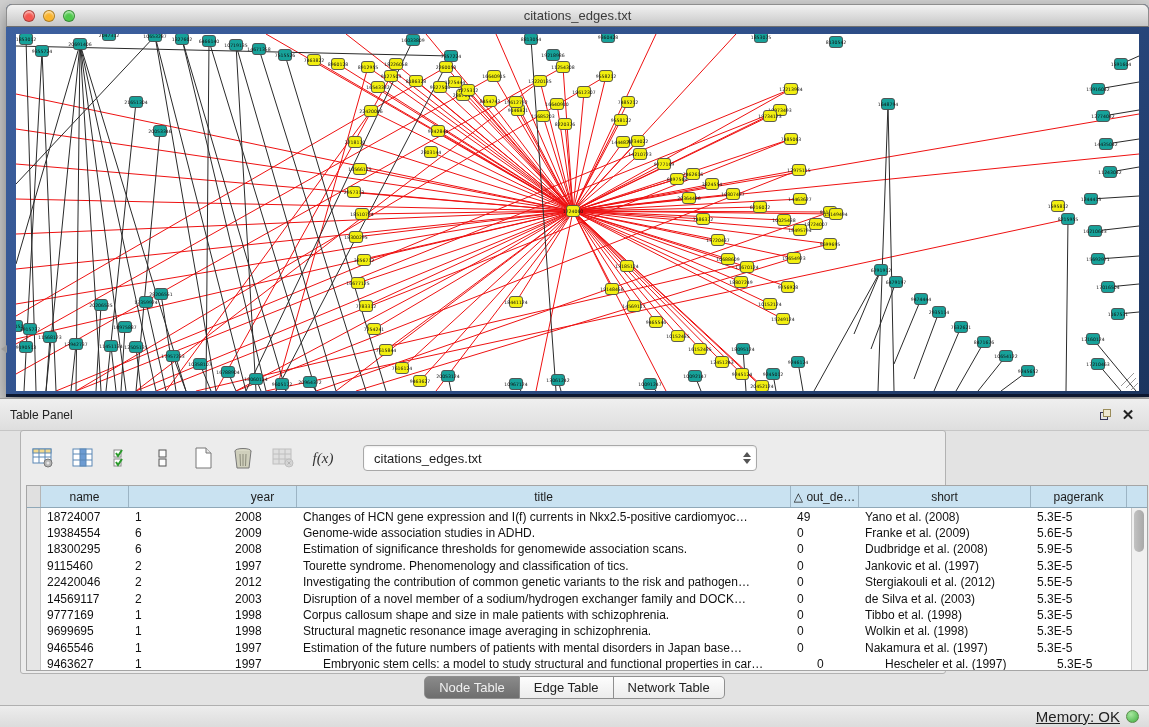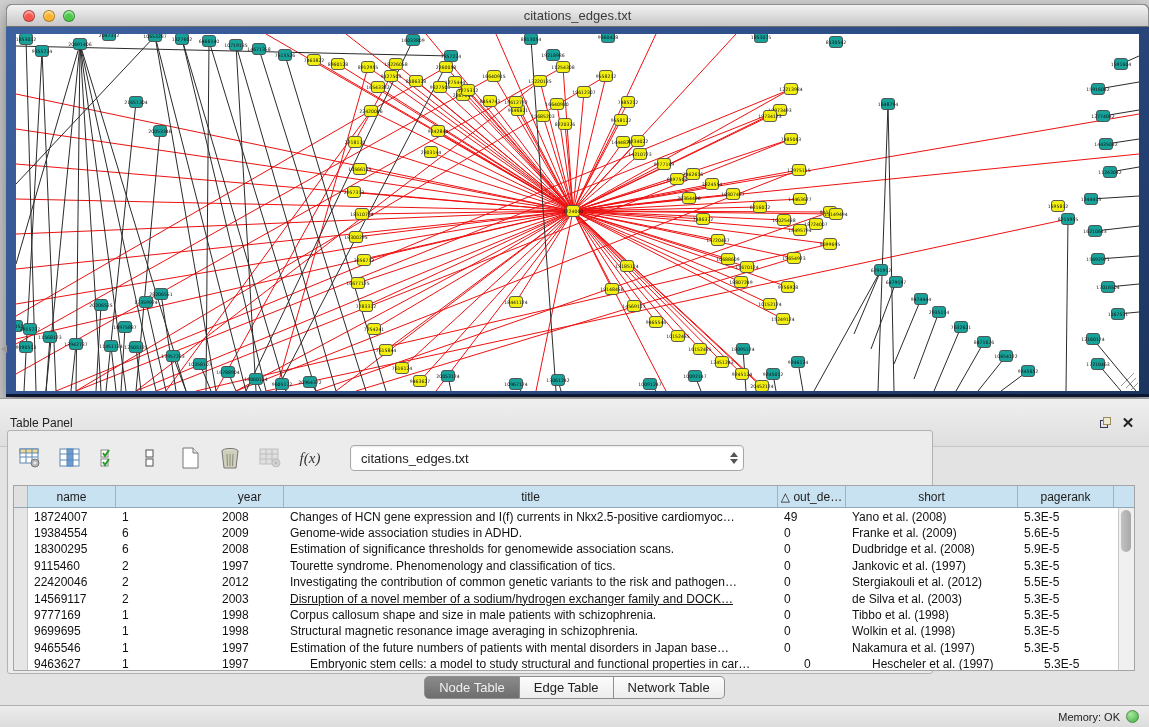--- a/index.html
+++ b/index.html
@@ -17,31 +17,31 @@
   .canvas-frame{position:absolute;left:0;top:23px;right:0;bottom:0;
                 background:linear-gradient(145deg,#3d609f 0%,#2c4c85 55%,#1c355f 100%);
                 padding:7px 10px 9px 10px;box-sizing:border-box;border-bottom:3px solid #0d1830;}
   .netsvg{display:block;background:#ffffff;}
 
   .gutter-handle{position:absolute;left:1px;top:345px;width:0;height:0;
                  border-top:4px solid transparent;border-bottom:4px solid transparent;border-right:6px solid #9a9a9a;}
 
   
   .tpanel{position:absolute;left:0;top:398px;width:1149px;height:329px;background:#e3e3e3;border-top:1px solid #9a9a9a;box-sizing:border-box;}
-  .tpanel-header{height:23px;display:flex;align-items:center;padding:12px 10px;font-size:12px;color:#222;
+  .tpanel-header{height:23px;display:flex;align-items:center;padding:4px 10px;font-size:12px;color:#222;
                  background:linear-gradient(#efefef,#dedede);border-bottom:1px solid #c6c6c6;}
   .tpanel-title{flex:0 0 auto;}
   .tph-spacer{flex:1;}
   .tph-btn{width:22px;height:18px;display:flex;align-items:center;justify-content:center;cursor:default;}
   .float-icon{position:relative;width:12px;height:12px;}
   .float-icon .sq1{position:absolute;left:0;top:3px;width:8px;height:8px;border:1px solid #335;box-sizing:border-box;}
   .float-icon .sq2{position:absolute;left:3px;top:0;width:8px;height:8px;border:1px solid #9a8c5a;background:#efe9d2;box-sizing:border-box;}
   .close-x{font-size:15px;font-weight:bold;color:#222;line-height:14px;}
 
-  .inset{position:absolute;left:7px;top:31px;width:926px;height:244px;background:#ececec;
+  .inset{position:absolute;left:20px;top:31px;width:926px;height:244px;background:#ececec;
          border:1px solid #b2b2b2;border-radius:3px;box-sizing:border-box;}
 
   .toolbar{position:absolute;left:8px;top:8px;height:38px;display:flex;align-items:center;gap:12px;}
   .tbtn{width:28px;height:28px;display:flex;align-items:center;justify-content:center;}
   .fx{font-family:"Liberation Serif",serif;font-style:italic;font-size:15px;color:#333;}
   .combo{margin-left:14px;width:392px;height:24px;background:#fff;border:1px solid #a8a8a8;border-radius:4px;
          display:flex;align-items:center;position:relative;box-shadow:inset 0 1px 2px rgba(0,0,0,.08);}
   .combo-text{flex:1;padding-left:10px;font-size:13px;color:#222;}
   .combo-steppers{width:18px;height:100%;display:flex;flex-direction:column;align-items:center;justify-content:center;gap:2px;}
   .arrow-up{width:0;height:0;border-left:4px solid transparent;border-right:4px solid transparent;border-bottom:5px solid #555;}
@@ -62,21 +62,21 @@
 
   .tabs{position:absolute;left:0;right:0;top:277px;display:flex;justify-content:center;}
   .seg{height:21px;line-height:21px;font-size:13px;padding:0 14px;border:1px solid #8f8f8f;border-left:none;
        background:linear-gradient(#fdfdfd,#ececec);color:#222;}
   .seg:first-child{border-left:1px solid #8f8f8f;border-radius:5px 0 0 5px;}
   .seg:last-child{border-radius:0 5px 5px 0;}
   .seg.sel{background:linear-gradient(#8a8a8a,#6e6e6e);color:#f0f0f0;}
 
   .statusbar{position:absolute;left:0;right:0;bottom:0;height:22px;background:linear-gradient(#ededed,#dcdcdc);
              border-top:1px solid #b0b0b0;display:flex;align-items:center;justify-content:flex-end;padding-right:10px;gap:6px;box-sizing:border-box;}
-  .mem-label{font-size:11px;color:#222;}
+  .mem-label{font-size:15px;color:#222;text-decoration:underline;}
   .mem-dot{width:13px;height:13px;border-radius:50%;background:radial-gradient(circle at 35% 30%,#a8e8a0,#3fae3f);border:1px solid #5a8a4a;box-sizing:border-box;}
 </style>
 </head>
 <body>
 
 <div class="window">
   <div class="titlebar">
     <div class="lights">
       <div class="light" style="background:#f55750"></div>
       <div class="light" style="background:#f9b42e"></div>
@@ -748,21 +748,21 @@
             <div class="td" style="width: 494px;">Investigating the contribution of common genetic variants to the risk and pathogen…</div>
             <div class="td" style="width: 68px;">0</div>
             <div class="td" style="width: 172px;">Stergiakouli et al. (2012)</div>
             <div class="td" style="width: 96px;">5.5E-5</div>
           </div>
           <div class="trow">
             <div class="td td-gutter" style="width: 14px;"></div>
             <div class="td" style="width: 88px;">14569117</div>
             <div class="td" style="width: 100px;">2</div>
             <div class="td" style="width: 68px;">2003</div>
-            <div class="td" style="width: 494px; text-decoration: underline;">Disruption of a novel member of a sodium/hydrogen exchanger family and DOCK…</div>
+            <div class="td" style="width: 494px;">Disruption of a novel member of a sodium/hydrogen exchanger family and DOCK…</div>
             <div class="td" style="width: 68px;">0</div>
             <div class="td" style="width: 172px;">de Silva et al. (2003)</div>
             <div class="td" style="width: 96px;">5.3E-5</div>
           </div>
           <div class="trow">
             <div class="td td-gutter" style="width: 14px;"></div>
             <div class="td" style="width: 88px;">9777169</div>
             <div class="td" style="width: 100px;">1</div>
             <div class="td" style="width: 68px;">1998</div>
             <div class="td" style="width: 494px;">Corpus callosum shape and size in male patients with schizophrenia.</div>

